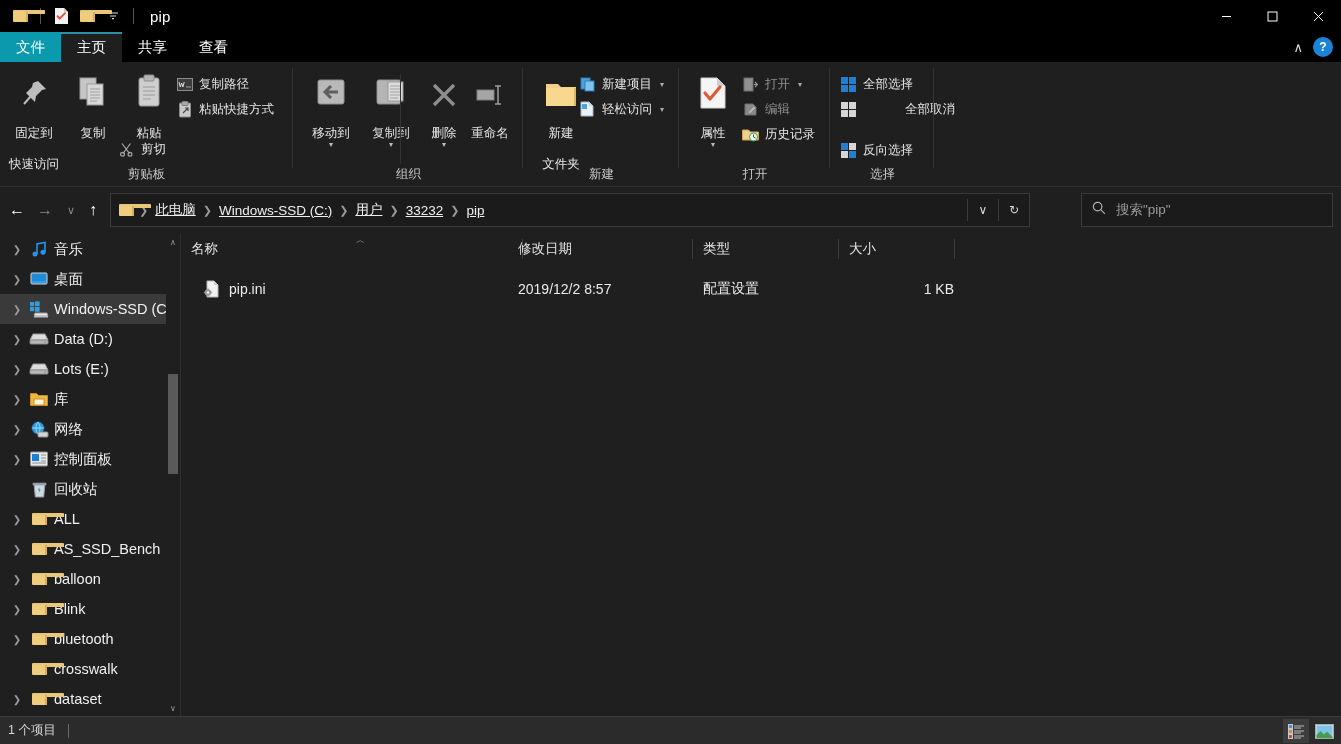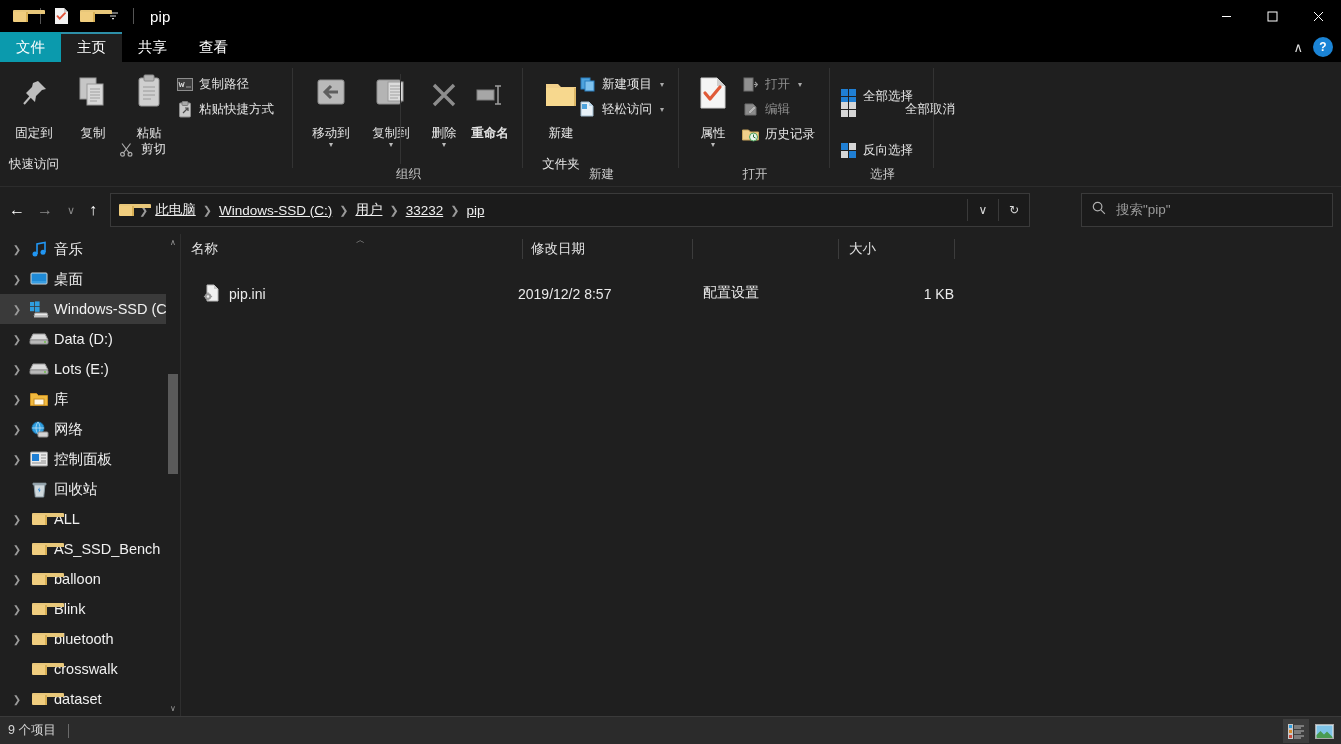--- a/index.html
+++ b/index.html
@@ -91,21 +91,21 @@
   .sb-vline { position:absolute; left:180px; top:234px; width:1px; height:482px; background:#2e2e2e; }
 
   
   .filepane { position:absolute; left:181px; top:234px; width:1160px; height:482px; background:#1f1f1f; }
   .colhdr { position:absolute; left:0; top:0; width:1160px; height:30px; }
   .col { position:absolute; top:0; height:30px; display:flex; align-items:center; padding-left:10px;
          font-size:13.5px; color:#e2e2e2; }
   .coldiv { position:absolute; top:5px; width:1px; height:20px; background:#3c3c3c; }
   .sortcaret { position:absolute; top:0px; font-size:9px; color:#9a9a9a; }
   .frow { position:absolute; left:0; height:26px; width:1160px; }
-  .fcell { position:absolute; height:26px; display:flex; align-items:flex-end; font-size:14px; color:#eaeaea; }
+  .fcell { position:absolute; height:26px; display:flex; align-items:center; font-size:14px; color:#eaeaea; }
   .ficon { width:18px; height:18px; margin-right:8px; flex:none; position:relative; }
 
   
   .statusbar { position:absolute; left:0; top:716px; width:1341px; height:28px; background:#2b2b2b;
                border-top:1px solid #3a3a3a; display:flex; align-items:center; }
   .stext { font-size:12.5px; color:#d5d5d5; padding-left:8px; }
   .ssep { width:1px; height:14px; background:#6a6a6a; margin-left:12px; }
   .viewbtns { position:absolute; right:4px; top:2px; display:flex; gap:2px; }
   .vbtn { width:26px; height:24px; display:flex; align-items:center; justify-content:center; }
   .vbtn.active { background:#3d3d3d; }
@@ -245,20 +245,21 @@
             <g stroke="#a9a9a9" stroke-width="1.2" fill="none">
               <path d="M3 1.5l7.5 10M11.5 1.5L4 11.5"></path>
               <circle cx="3.5" cy="12.3" r="1.9"></circle>
               <circle cx="11" cy="12.3" r="1.9"></circle>
             </g>
           </svg>
         </span>
         <span class="sl">剪切</span>
       </div>
 
+      <div class="glabel" style="width:293px;">剪贴板</div>
       <div class="gdiv"></div>
     </div>
 
     <div class="rgroup" style="left:294px; width:229px;">
       <div class="bigbtn" style="left:6px;">
         <div class="bi">
           <svg width="34" height="34" viewBox="0 0 34 34">
             <rect x="4" y="4" width="26" height="24" rx="2" fill="#b9b9b9" stroke="#8f8f8f"></rect>
             <path d="M24 16H12M17 10l-6 6 6 6" stroke="#5e5e5e" stroke-width="3" fill="none"></path>
           </svg>
@@ -282,21 +283,21 @@
       <div class="gdiv" style="right:122px; height:90px; top:12px;"></div>
       <div class="bigbtn" style="left:119px;">
         <div class="bi">
           <svg width="30" height="30" viewBox="0 0 30 30">
             <path d="M5 5l20 20M25 5L5 25" stroke="#8d8d8d" stroke-width="3.4" fill="none"></path>
           </svg>
         </div>
         <div class="bl">删除</div>
         <div class="bcar">▾</div>
       </div>
-      <div class="bigbtn" style="left:165px;font-weight:bold;">
+      <div class="bigbtn" style="left:165px;">
         <div class="bi">
           <svg width="34" height="30" viewBox="0 0 34 30">
             <rect x="4" y="10" width="17" height="10" fill="#a6a6a6" stroke="#7f7f7f"></rect>
             <path d="M25 6v18M22 6h6M22 24h6" stroke="#9e9e9e" stroke-width="1.5" fill="none"></path>
           </svg>
         </div>
         <div class="bl">重命名</div>
       </div>
       <div class="glabel" style="width:229px;margin-top:32px;">组织</div>
       <div class="gdiv"></div>
@@ -378,21 +379,21 @@
             <path d="M11.5 7.5v2.5l2 1" stroke="#2f6b3a" stroke-width="1" fill="none"></path>
           </svg>
         </span>
         <span class="sl">历史记录</span>
       </div>
       <div class="glabel" style="width:150px;">打开</div>
       <div class="gdiv"></div>
     </div>
 
     <div class="rgroup" style="left:831px; width:103px;">
-      <div class="smbtn" style="left:9px; top:22px;font-family:Liberation Mono, monospace;">
+      <div class="smbtn" style="left:9px; top:10px;font-family:Liberation Mono, monospace;">
         <span class="sicon">
           <svg width="15" height="15" viewBox="0 0 15 15">
             <rect x="0" y="0" width="7" height="7" fill="#1f7fd4"></rect>
               <rect x="8" y="0" width="7" height="7" fill="#1f7fd4"></rect>
             <rect x="0" y="8" width="7" height="7" fill="#1f7fd4"></rect>
               <rect x="8" y="8" width="7" height="7" fill="#1f7fd4"></rect>
           </svg>
         </span>
         <span class="sl">全部选择</span>
       </div>
@@ -661,22 +662,23 @@
     <div class="sb-thumb" style="top:140px; height:100px;"></div>
     <div class="sb-arrow" style="bottom:0;">∨</div>
   </div>
   <div class="sb-vline"></div>
 
   <div class="filepane">
     <div class="colhdr">
       <div class="sortcaret" style="left:175px;">︿</div>
       <div class="col" style="left:0; width:341px;">名称</div>
       <div class="coldiv" style="left:341px;"></div>
-      <div class="col" style="left:340px; width:169px;text-align:right;">修改日期</div>
+      <div class="col" style="left:327px; width:169px;text-align:right;">修改日期</div>
       <div class="coldiv" style="left:511px;"></div>
+      <div class="col" style="left:512px; width:145px;">类型</div>
       <div class="coldiv" style="left:657px;"></div>
       <div class="col" style="left:658px; width:115px;">大小</div>
       <div class="coldiv" style="left:773px;"></div>
     </div>
 
     <div class="frow" style="top:42px;">
       <div class="fcell" style="left:22px;">
         <span class="ficon">
           <svg width="18" height="18" viewBox="0 0 18 18">
             <path d="M4 1h7l4 4v12H4z" fill="#f0f0f0" stroke="#b8b8b8"></path>
@@ -693,21 +695,21 @@
         </span>
         <span>pip.ini</span>
       </div>
       <div class="fcell" style="left:337px;">2019/12/2 8:57</div>
       <div class="fcell" style="left:522px;">配置设置</div>
       <div class="fcell" style="left:718px; width:55px; justify-content:flex-end;">1 KB</div>
     </div>
   </div>
 
   <div class="statusbar">
-    <span class="stext">9 个项目</span>
+    <span class="stext">1 个项目</span>
     <span class="ssep"></span>
     <div class="viewbtns">
       <div class="vbtn active">
         <svg width="17" height="15" viewBox="0 0 17 15">
           <rect x="0.5" y="0.5" width="4" height="4" fill="#2f9ee0" stroke="#c9c9c9"></rect>
           <rect x="0.5" y="5.5" width="4" height="4" fill="#d98a2a" stroke="#c9c9c9"></rect>
           <rect x="0.5" y="10.5" width="4" height="4" fill="#cc4a3a" stroke="#c9c9c9"></rect>
           <g stroke="#bbbbbb">
               <path d="M6 2h10M6 4h7M6 7h10M6 9h7M6 12h10M6 14h7"></path>
             </g>

